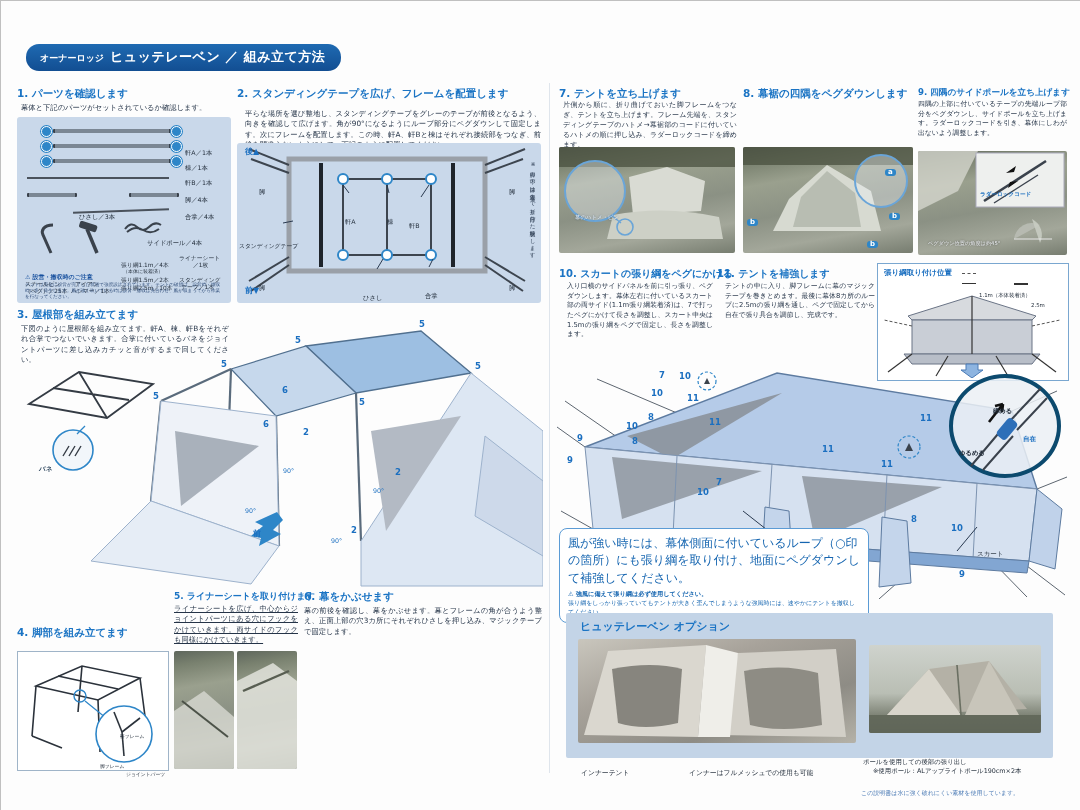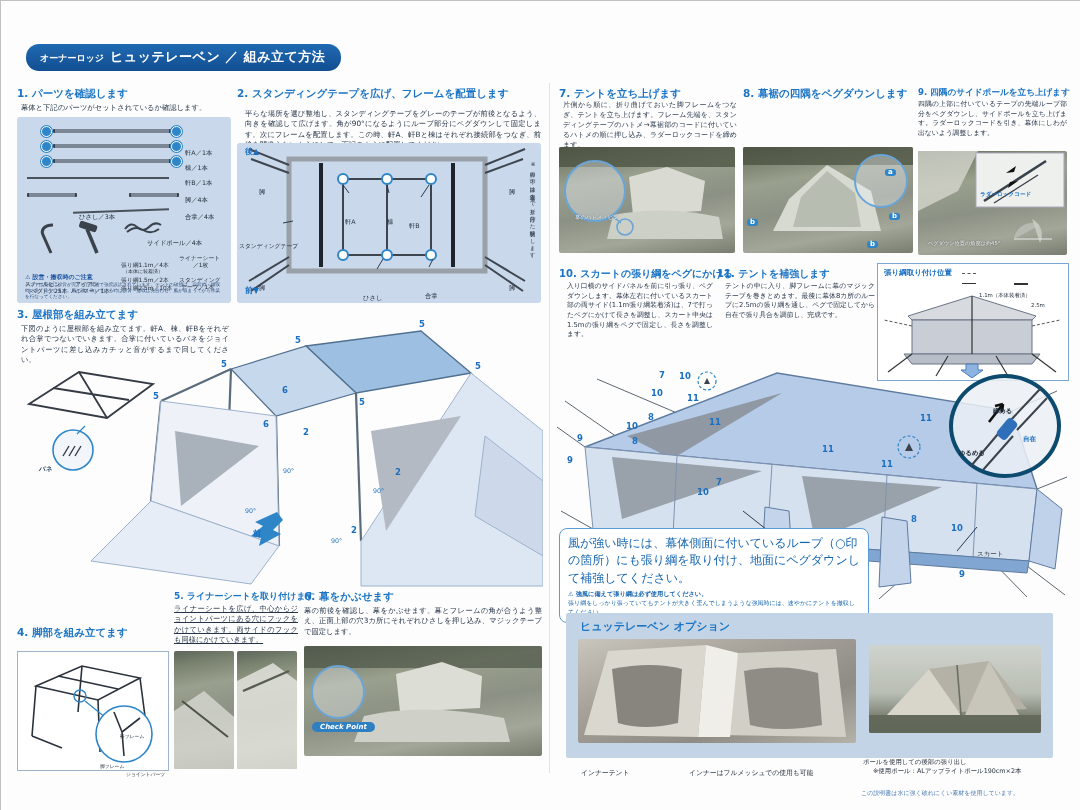--- a/index.html
+++ b/index.html
@@ -232,30 +232,20 @@
   </div>
   <div class="photo" style="left:236px;top:650px;width:60px;height:118px;">
     <svg width="60" height="118" viewBox="0 0 60 118">
       <path d="M0 30 L36 12 L60 30 L60 118 L0 118 Z" fill="#e2e3dc" opacity=".85"></path>
       <line x1="6" y1="40" x2="52" y2="20" stroke="#585e52" stroke-width="2.4"></line>
     </svg>
   </div>
 
   <div class="ttl" style="left:303px;top:589px;">6. 幕をかぶせます</div>
   <div class="bd" style="left:303px;top:605px;width:238px;">幕の前後を確認し、幕をかぶせます。幕とフレームの角が合うよう整え、正面上部の穴3カ所にそれぞれひさしを押し込み、マジックテープで固定します。</div>
-  <div class="photo" style="left:303px;top:645px;width:238px;height:110px;">
-    <svg width="238" height="110" viewBox="0 0 238 110">
-      <rect x="0" y="0" width="238" height="22" fill="#4d5547" opacity=".7"></rect>
-      <path d="M92 28 L138 16 L178 30 L176 62 L96 66 Z" fill="#dcded6"></path>
-      <path d="M60 70 Q120 56 200 72 L206 96 L50 96 Z" fill="#cfd1c8"></path>
-      <circle cx="34" cy="46" r="26" fill="rgba(240,244,248,.35)" stroke="#6aa5d8" stroke-width="2"></circle>
-    </svg>
-    <span class="pill" style="left:8px;top:76px;">Check Point</span>
-    <span class="lbl" style="left:8px;top:92px;color:#fff;font-size:5.8px;text-shadow:0 0 2px #333;">幕体をかぶせる時は、風上に向かって幕をはらませるようにかけます。</span>
-  </div>
 
   <div class="ttl" style="left:558px;top:86px;">7. テントを立ち上げます</div>
   <div class="bd" style="left:562px;top:100px;width:174px;font-size:7px;">片側から順に、折り曲げておいた脚フレームをつなぎ、テントを立ち上げます。フレーム先端を、スタンディングテープのハトメ→幕裾部のコードに付いているハトメの順に押し込み、ラダーロックコードを締めます。</div>
   <div class="photo" style="left:558px;top:146px;width:176px;height:106px;">
     <svg width="176" height="106" viewBox="0 0 176 106">
       <rect x="0" y="0" width="176" height="20" fill="#49503f" opacity=".75"></rect>
       <path d="M70 30 L108 20 L146 34 L142 64 L74 68 Z" fill="#d9dbd3"></path>
       <path d="M54 68 Q106 58 160 70 L164 92 L48 92 Z" fill="#cdd0c6"></path>
       <circle cx="36" cy="44" r="30" fill="rgba(236,240,244,.4)" stroke="#6aa5d8" stroke-width="2"></circle>
       <circle cx="66" cy="80" r="8" fill="none" stroke="#6aa5d8" stroke-width="1.6"></circle>

